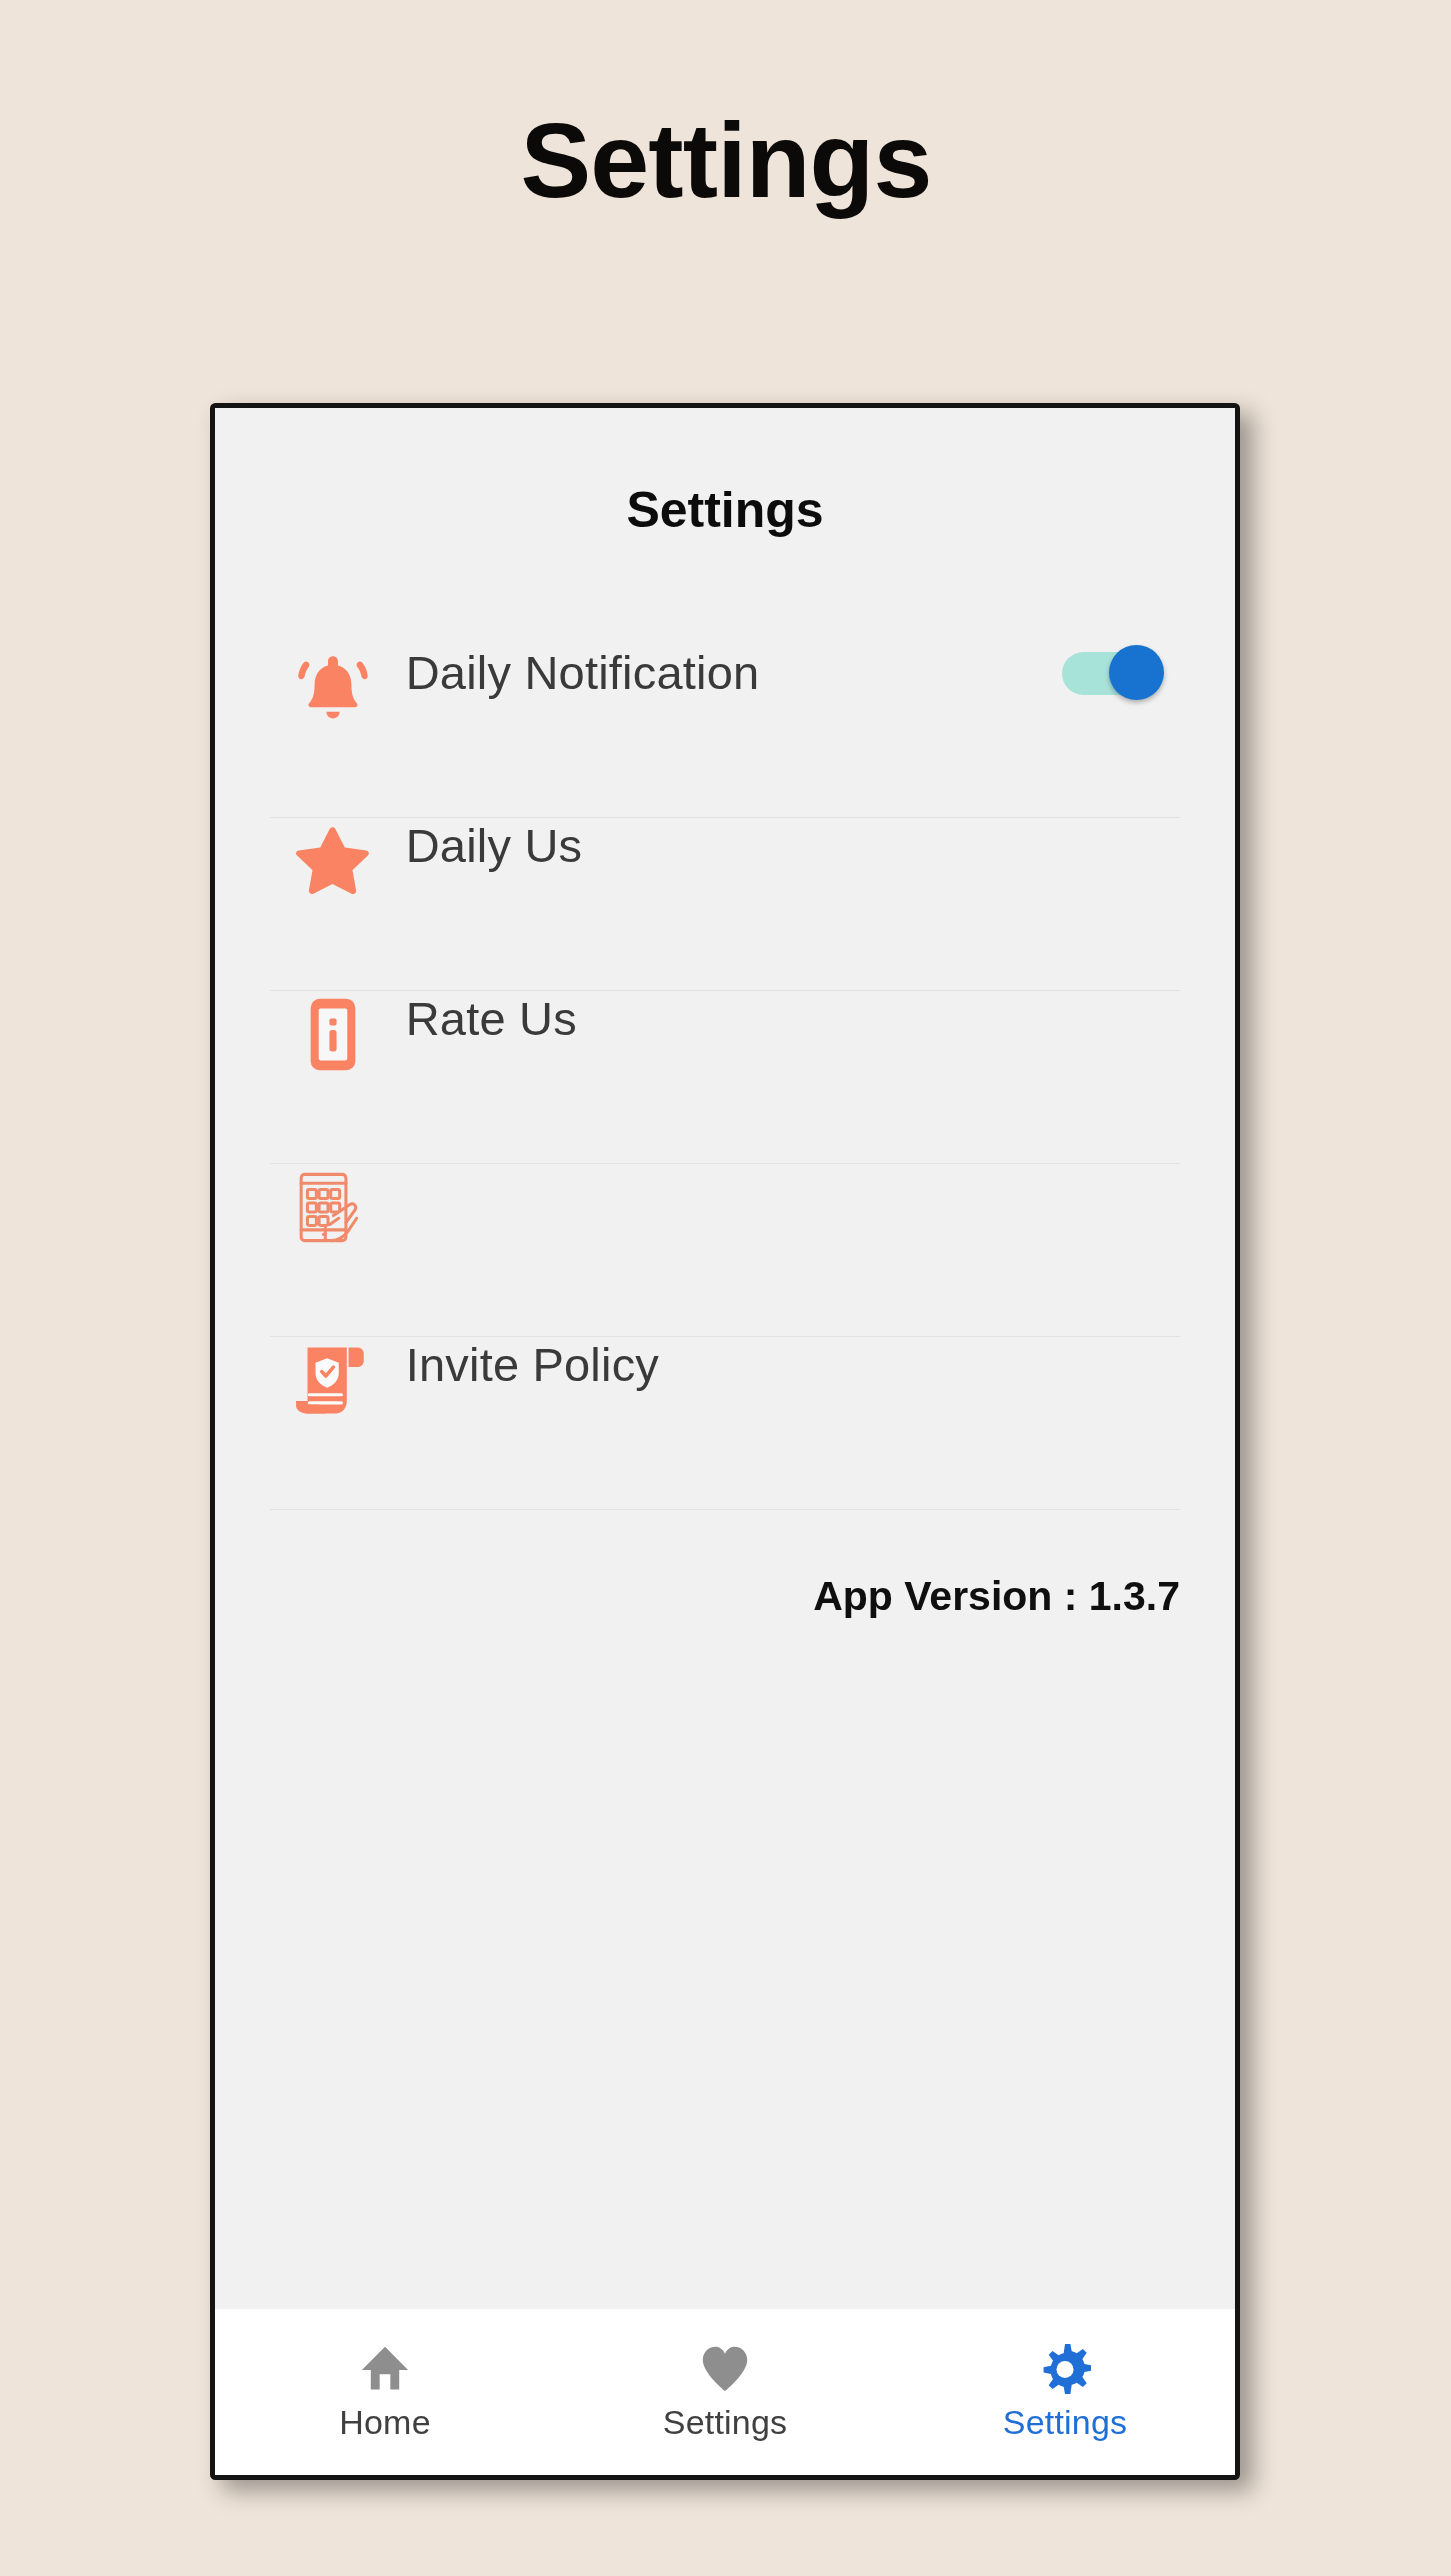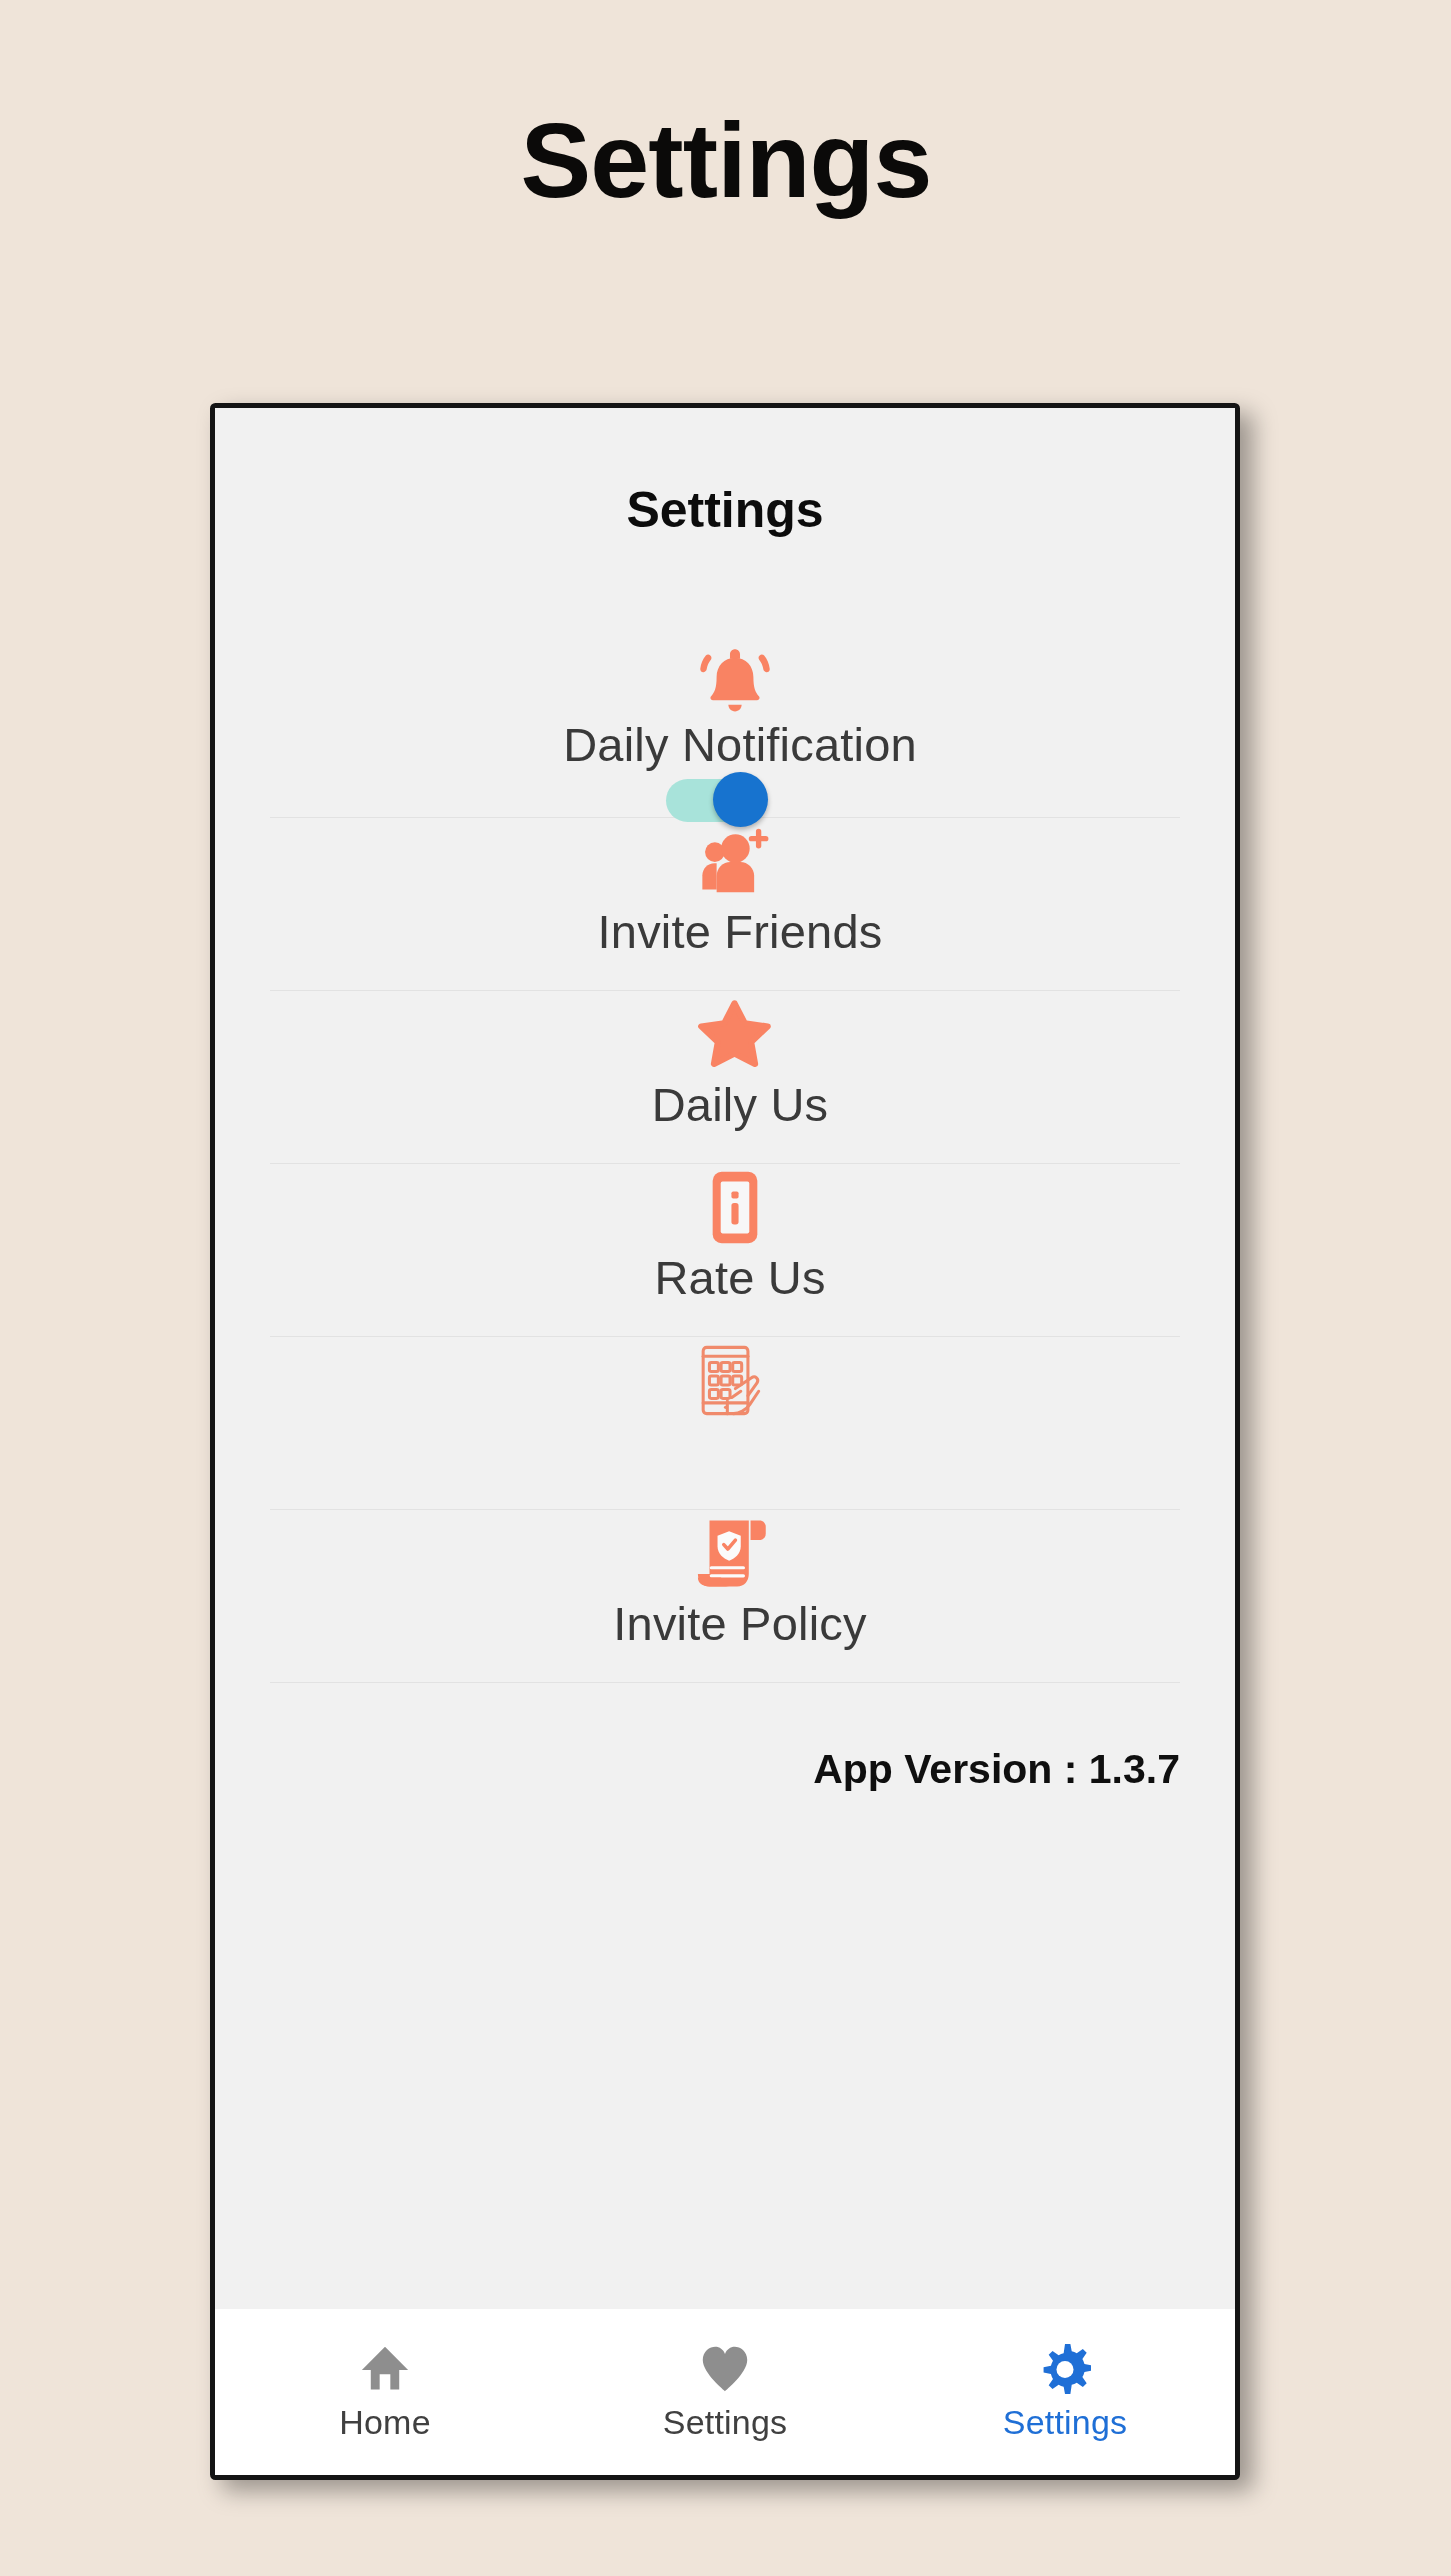--- a/index.html
+++ b/index.html
@@ -64,25 +64,24 @@
     letter-spacing: 0px;
   }
 
   .settings-list {
     margin-top: 106px;
     padding: 0 55px 0 55px;
   }
 
   .settings-row {
     display: flex;
-    align-items: center;
+    align-items: flex-start;
     height: 172px;
     border-bottom: 1.8px solid #e2e2e2;
     position: relative;
-    flex-direction: column;
   }
   .settings-row:last-child { }
 
   .row-icon {
     width: 86px;
     min-width: 86px;
     height: 86px;
     display: flex;
     align-items: center;
     justify-content: center;
@@ -191,35 +190,20 @@
           </svg>
         </span>
         <span class="row-label">Daily Notification</span>
         <span class="row-spacer"></span>
         <span class="toggle">
           <span class="toggle-track"></span>
           <span class="toggle-thumb"></span>
         </span>
       </div>
 
-      <div class="settings-row">
-        <span class="row-icon">
-          <svg width="75" height="72" viewBox="0 0 84 80">
-            <g fill="#f98363">
-              <circle cx="20" cy="30" r="11"></circle>
-              <path d="M6 72V56c0-7.5 6.1-13.6 13.6-13.6h2.4V72H6z"></path>
-              <circle cx="43" cy="26" r="16"></circle>
-              <path d="M22 75V56.5c0-8.6 7-15.5 15.5-15.5h11C57 41 64 48 64 56.5V75H22z"></path>
-              <rect x="66" y="4" width="6" height="22" rx="3"></rect>
-              <rect x="58" y="12" width="22" height="6" rx="3"></rect>
-            </g>
-          </svg>
-        </span>
-        <span class="row-label">Invite Friends</span>
-      </div>
 
       <div class="settings-row">
         <span class="row-icon">
           <svg width="75" height="72" viewBox="0 0 84 80">
             <path fill="#f98363" stroke="#f98363" stroke-width="7" stroke-linejoin="round" d="M42 10 L53.5 33.3 L79.2 37 L60.6 55.2 L65 80.8 L42 68.7 L19 80.8 L23.4 55.2 L4.8 37 L30.5 33.3 Z" transform="translate(0,-4) scale(1,0.96)"></path>
           </svg>
         </span>
         <span class="row-label">Daily Us</span>
       </div>
 

